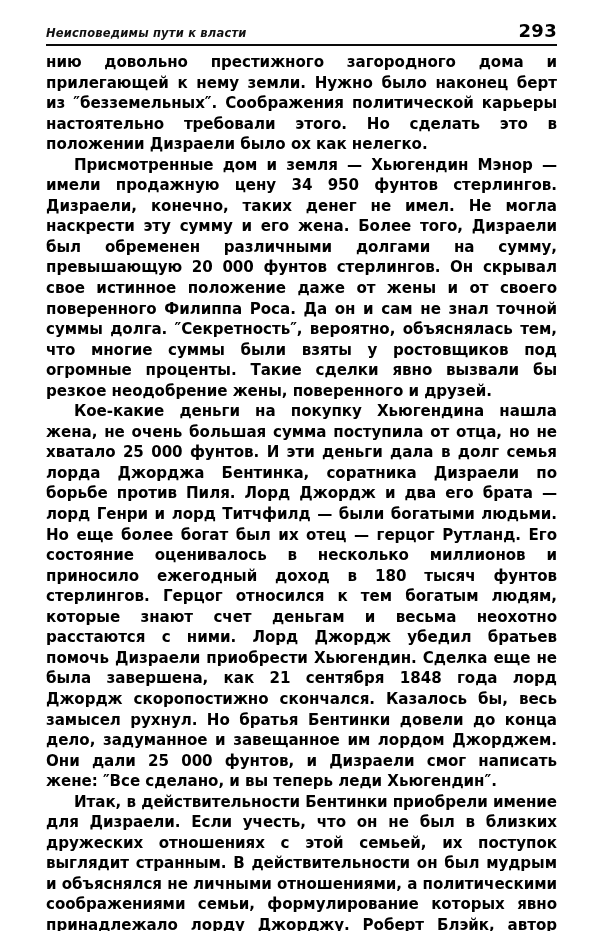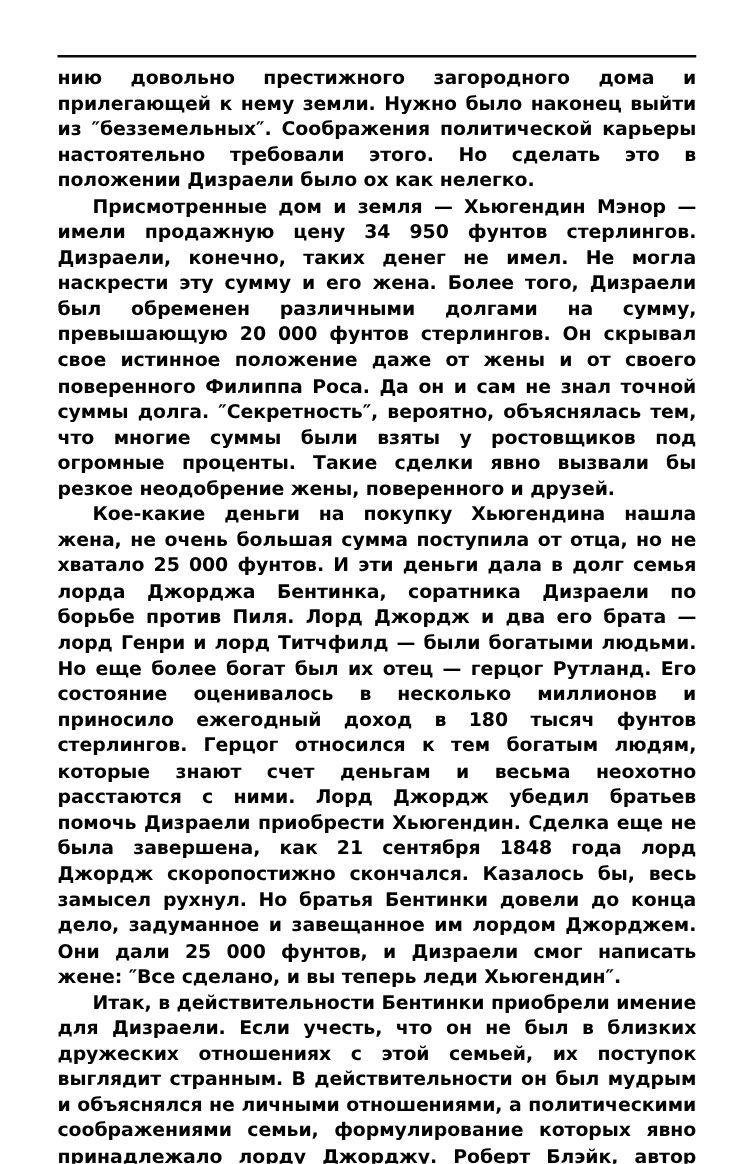--- a/index.html
+++ b/index.html
@@ -87,22 +87,26 @@
   
   p.para:last-child {
     text-align-last: justify;
   }
 </style>
 </head>
 <body>
 
 <div class="page">
 
+  <div class="header">
+    <span class="header-title">Неисповедимы пути к власти</span>
+    <span class="header-folio">293</span>
+  </div>
   <div class="header-rule"></div>
 
   <div class="textblock">
-    <p class="para cont">нию довольно престижного загородного дома и прилегающей к нему земли. Нужно было наконец выйти из ″безземельных″. Соображения политической карьеры настоятельно требовали этого. Но сделать это в положении Дизраели было ох как не­легко.</p>
+    <p class="para cont">нию довольно престижного загородного дома и прилегающей к нему земли. Нужно было наконец берт из ″безземельных″. Соображения политической карьеры настоятельно требовали этого. Но сделать это в положении Дизраели было ох как не­легко.</p>
     <p class="para">Присмотренные дом и земля — Хьюгендин Мэнор — имели продажную цену 34 950 фунтов стерлингов. Дизраели, конечно, таких денег не имел. Не могла наскрести эту сумму и его жена. Более того, Дизраели был обременен различными долгами на сумму, превышающую 20 000 фунтов стерлингов. Он скрывал свое истинное положение даже от жены и от своего поверенно­го Филиппа Роса. Да он и сам не знал точной суммы долга. ″Секретность″, вероятно, объяснялась тем, что многие суммы были взяты у ростовщиков под огромные проценты. Такие сделки явно вызвали бы резкое неодобрение жены, поверенно­го и друзей.</p>
     <p class="para">Кое-какие деньги на покупку Хьюгендина нашла жена, не очень большая сумма поступила от отца, но не хватало 25 000 фунтов. И эти деньги дала в долг семья лорда Джорджа Бен­тинка, соратника Дизраели по борьбе против Пиля. Лорд Джордж и два его брата — лорд Генри и лорд Титчфилд — бы­ли богатыми людьми. Но еще более богат был их отец — гер­цог Рутланд. Его состояние оценивалось в несколько миллио­нов и приносило ежегодный доход в 180 тысяч фунтов стерлин­гов. Герцог относился к тем богатым людям, которые знают счет деньгам и весьма неохотно расстаются с ними. Лорд Джордж убедил братьев помочь Дизраели приобрести Хьюген­дин. Сделка еще не была завершена, как 21 сентября 1848 года лорд Джордж скоропостижно скончался. Казалось бы, весь за­мысел рухнул. Но братья Бентинки довели до конца дело, заду­манное и завещанное им лордом Джорджем. Они дали 25 000 фунтов, и Дизраели смог написать жене: ″Все сделано, и вы теперь леди Хьюгендин″.</p>
     <p class="para">Итак, в действительности Бентинки приобрели имение для Дизраели. Если учесть, что он не был в близких дружеских от­ношениях с этой семьей, их поступок выглядит странным. В действительности он был мудрым и объяснялся не личными от­ношениями, а политическими соображениями семьи, форму­лирование которых явно принадлежало лорду Джорджу. Ро­берт Блэйк, автор одной из лучших биографий Дизраели, сооб­щает, что Бентинки стали одной из крупнейших фамилий стра­ны благодаря событиям 1868 года. Они долго были активными вигами, но незадолго до описываемых нами событий перешли к тори. Они хорошо поняли тенденцию развития, не сулившую ничего хорошего вигам. ″Но проблемой для Бентинков и дру­гих, кто уловил эту истину, было то, что в палате общин все ум­ные люди были в лагере противников. Именно поэтому лорду Джорджу приходила иногда мысль нанять адвоката, который сформулировал бы для него его выступление. Но подверну­лось намного лучшее решение: никого не нужно натаскивать,</p>
   </div>
 
 </div>
 
 </body></html>

